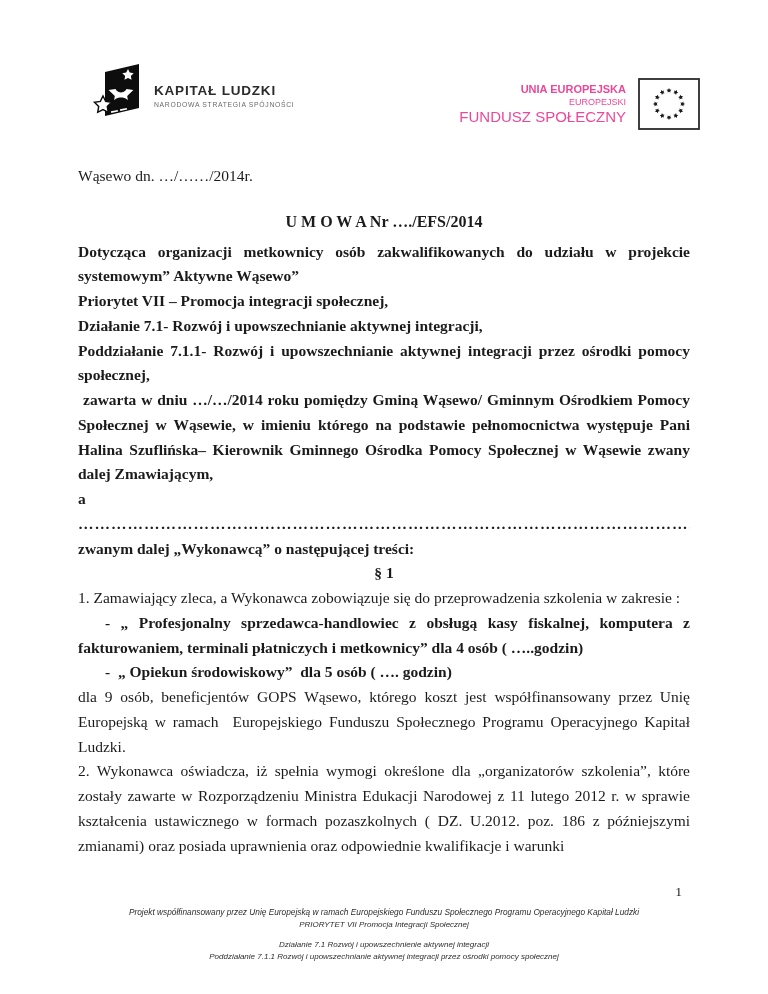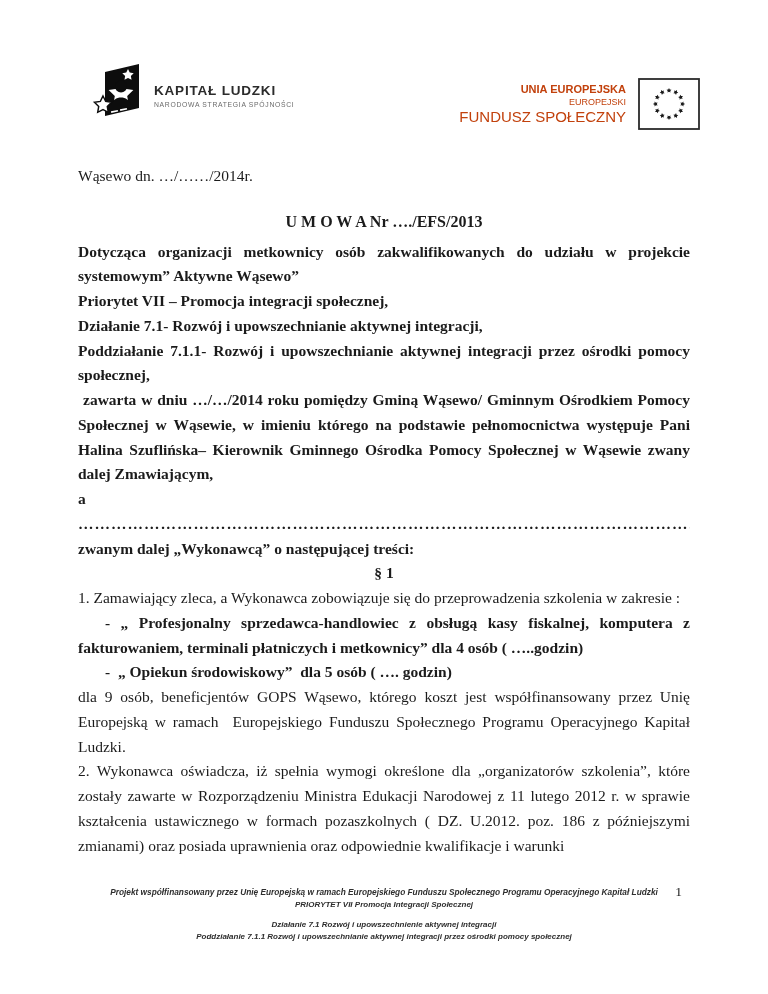--- a/index.html
+++ b/index.html
@@ -8,40 +8,40 @@
     font-family:"Liberation Serif", serif;color:#1b1b1b;
   }
 
   
   .kl-logo{position:absolute;left:92px;top:63px;display:flex;align-items:flex-start;}
   .kl-text{margin-left:6px;margin-top:20px;font-family:"Liberation Sans", sans-serif;}
   .kl-title{font-size:13.5px;font-weight:bold;letter-spacing:0.8px;color:#2b2b2b;white-space:nowrap;}
   .kl-sub{font-size:6.8px;letter-spacing:0.7px;color:#6a6a6a;margin-top:3px;white-space:nowrap;}
 
   .eu-logo{position:absolute;right:68px;top:78px;display:flex;align-items:flex-start;}
-  .eu-text{text-align:right;font-family:"Liberation Sans", sans-serif;margin-right:12px;margin-top:5px;color:#c2410c;margin-left:32px;}
+  .eu-text{text-align:right;font-family:"Liberation Sans", sans-serif;margin-right:12px;margin-top:5px;color:#ec4899;margin-left:32px;}
   .eu-line1{font-size:11px;font-weight:bold;white-space:nowrap;}
   .eu-line2{font-size:9px;margin-top:2px;white-space:nowrap;}
   .eu-line3{font-size:15px;margin-top:1px;white-space:nowrap;}
 
   
   .doc-body{position:absolute;left:78px;width:612px;top:164px;font-size:15.5px;line-height:24.75px;}
   .date-line{text-align:right;padding-right:62px;}
   .doc-title{text-align:center;font-weight:bold;font-size:16px;margin-top:21px;margin-bottom:5px;}
   .doc-body p{margin:0;text-align:justify;}
   .b{font-weight:bold;}
   .center{text-align:center !important;}
   .indent{text-indent:27px;}
   .lead{text-indent:5px;}
   .dots-line{overflow:hidden;white-space:nowrap;font-weight:bold;letter-spacing:1px;}
 
   
   .footer{
-    position:absolute;left:78px;width:612px;top:887px;text-align:center;
-    font-family:"Liberation Sans", sans-serif;font-style:italic;font-weight:bold;
+    position:absolute;left:78px;width:612px;top:907px;text-align:center;
+    font-family:"Liberation Sans", sans-serif;font-style:italic;font-weight:normal;
     color:#2e2e2e;
   }
   .footer .f1{font-size:8.3px;line-height:10px;}
   .footer .f2{font-size:8px;line-height:9px;margin-top:3px;}
   .footer .f3{font-size:8px;line-height:9px;margin-top:11px;}
   .footer .f4{font-size:8px;line-height:9px;margin-top:3px;}
   .page-number{position:absolute;right:86px;top:884px;font-size:13.5px;color:#1b1b1b;}
 
   .defs-hidden{position:absolute;width:0;height:0;overflow:hidden;}
 </style>
@@ -93,21 +93,21 @@
         <use href="#star5" transform="translate(31,26) rotate(240) translate(0,-13.5) scale(2.6)"></use>
         <use href="#star5" transform="translate(31,26) rotate(270) translate(0,-13.5) scale(2.6)"></use>
         <use href="#star5" transform="translate(31,26) rotate(300) translate(0,-13.5) scale(2.6)"></use>
         <use href="#star5" transform="translate(31,26) rotate(330) translate(0,-13.5) scale(2.6)"></use>
       </g>
     </svg>
   </div>
 
   <div class="doc-body">
     <p class="date-line">Wąsewo dn. …/……/2014r.</p>
-    <div class="doc-title">U M O W A Nr …./EFS/2013</div>
+    <div class="doc-title">U M O W A Nr …./EFS/2014</div>
 
     <p class="b">Dotycząca organizacji metkownicy osób zakwalifikowanych do udziału w projekcie systemowym” Aktywne Wąsewo”</p>
     <p class="b">Priorytet VII – Promocja integracji społecznej,</p>
     <p class="b">Działanie 7.1- Rozwój i upowszechnianie aktywnej integracji,</p>
     <p class="b">Poddziałanie 7.1.1- Rozwój i upowszechnianie aktywnej integracji przez ośrodki pomocy społecznej,</p>
     <p class="b lead">zawarta w dniu …/…/2014 roku pomiędzy Gminą Wąsewo/ Gminnym Ośrodkiem Pomocy Społecznej w Wąsewie, w imieniu którego na podstawie pełnomocnictwa występuje Pani Halina Szuflińska– Kierownik Gminnego Ośrodka Pomocy Społecznej w Wąsewie zwany dalej Zmawiającym,</p>
     <p class="b">a</p>
     <p class="dots-line">……………………………………………………………………………………………………………………………………………………</p>
     <p class="b">zwanym dalej „Wykonawcą” o następującej treści:</p>
     <p class="b center">§ 1</p>

